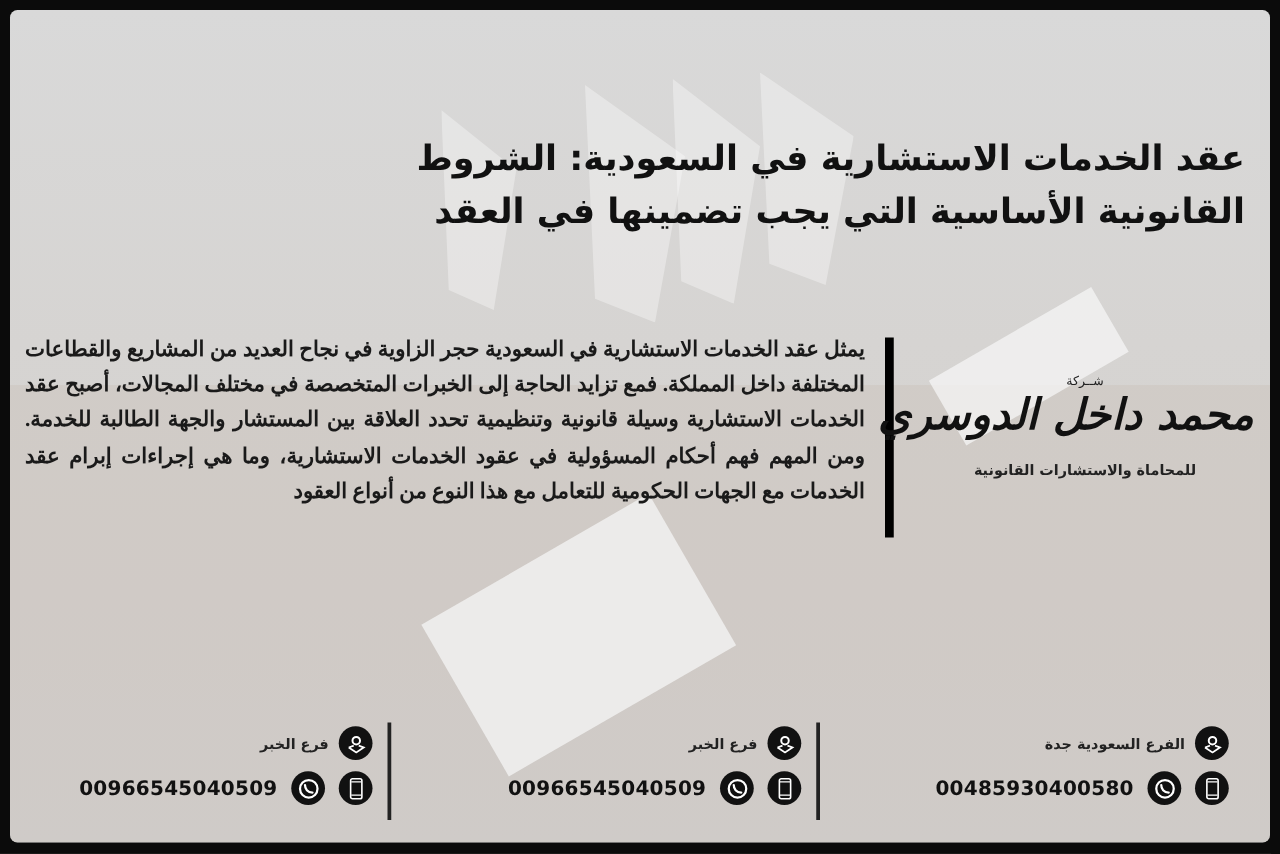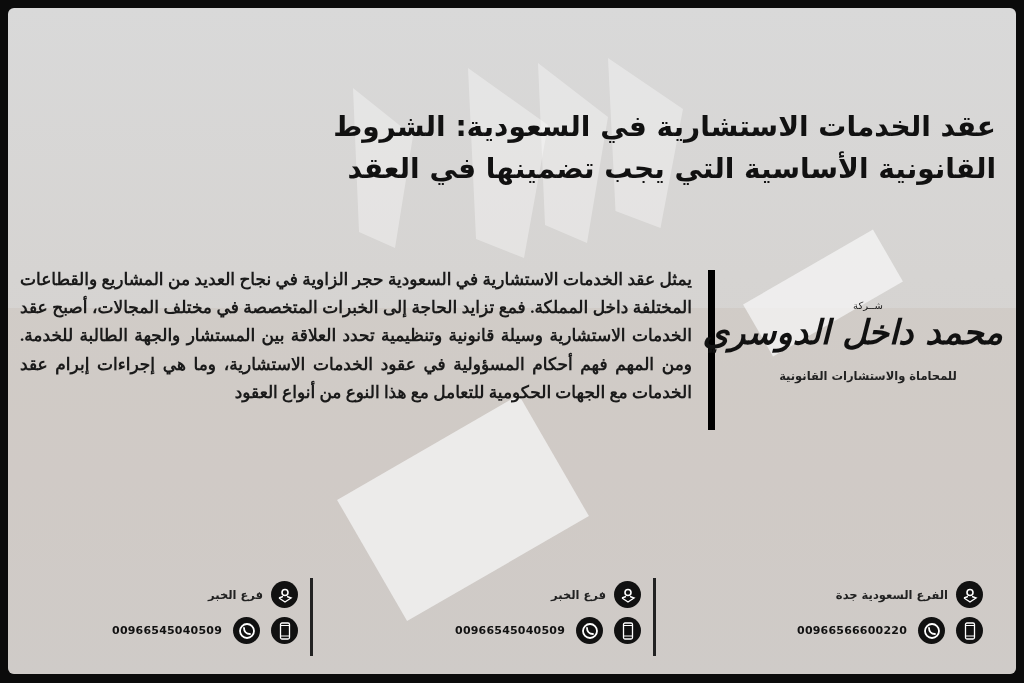--- a/index.html
+++ b/index.html
@@ -51,21 +51,21 @@
     position: absolute; top: 573px; width: 240px; height: 70px; direction: rtl;
   }
   .branch .row { position: absolute; right: 0; display: flex; align-items: center; direction: rtl; }
   .branch .row1 { top: 0; }
   .branch .row2 { top: 36px; }
   .circle {
     width: 27px; height: 27px; border-radius: 50%; background: #111; color: #fff;
     display: inline-flex; align-items: center; justify-content: center; flex: none;
   }
   .branch .label { font-size: 11.5px; font-weight: bold; color: #222; margin-right: 8px; }
-  .branch .phone { font-size: 11px; font-weight: bold; color: #111; margin-right: 11px; direction: ltr; letter-spacing: 0.2px;}
+  .branch .phone { font-size: 16px; font-weight: bold; color: #111; margin-right: 11px; direction: ltr; letter-spacing: 0.2px;}
   .branch .row2 .circle + .circle { margin-right: 11px; }
   .sep { position: absolute; top: 570px; width: 3px; height: 78px; background: #222; }
 </style>
 </head>
 <body>
 
 <div class="card">
 
   <div class="bg-shape table-shade" style="left:0;top:300px;width:1008px;height:366px;"></div>
   <div class="bg-shape flag" style="left:345px;top:80px;width:60px;height:160px;"></div>
@@ -106,21 +106,21 @@
             <line x1="3" y1="3.5" x2="11" y2="3.5" stroke="#fff" stroke-width="1"></line>
             <line x1="3" y1="14" x2="11" y2="14" stroke="#fff" stroke-width="1"></line>
           </svg>
       </span>
       <span class="circle">
         <svg width="18" height="18" viewBox="0 0 18 18">
             <circle cx="9" cy="9" r="7" fill="none" stroke="#fff" stroke-width="1.8"></circle>
             <path d="M6 6 C6 9 8 12 12 12" fill="none" stroke="#fff" stroke-width="1.8" stroke-linecap="round"></path>
           </svg>
       </span>
-      <span class="phone">00966566600220</span>
+      <span class="phone">00485930400580</span>
     </div>
   </div>
 
   <div class="sep" style="left:645px;"></div>
 
   <div class="branch" style="left:393px;">
     <div class="row row1">
       <span class="circle">
         <svg width="16" height="16" viewBox="0 0 16 16">
             <circle cx="8" cy="5.5" r="3" fill="none" stroke="#fff" stroke-width="1.6"></circle>

